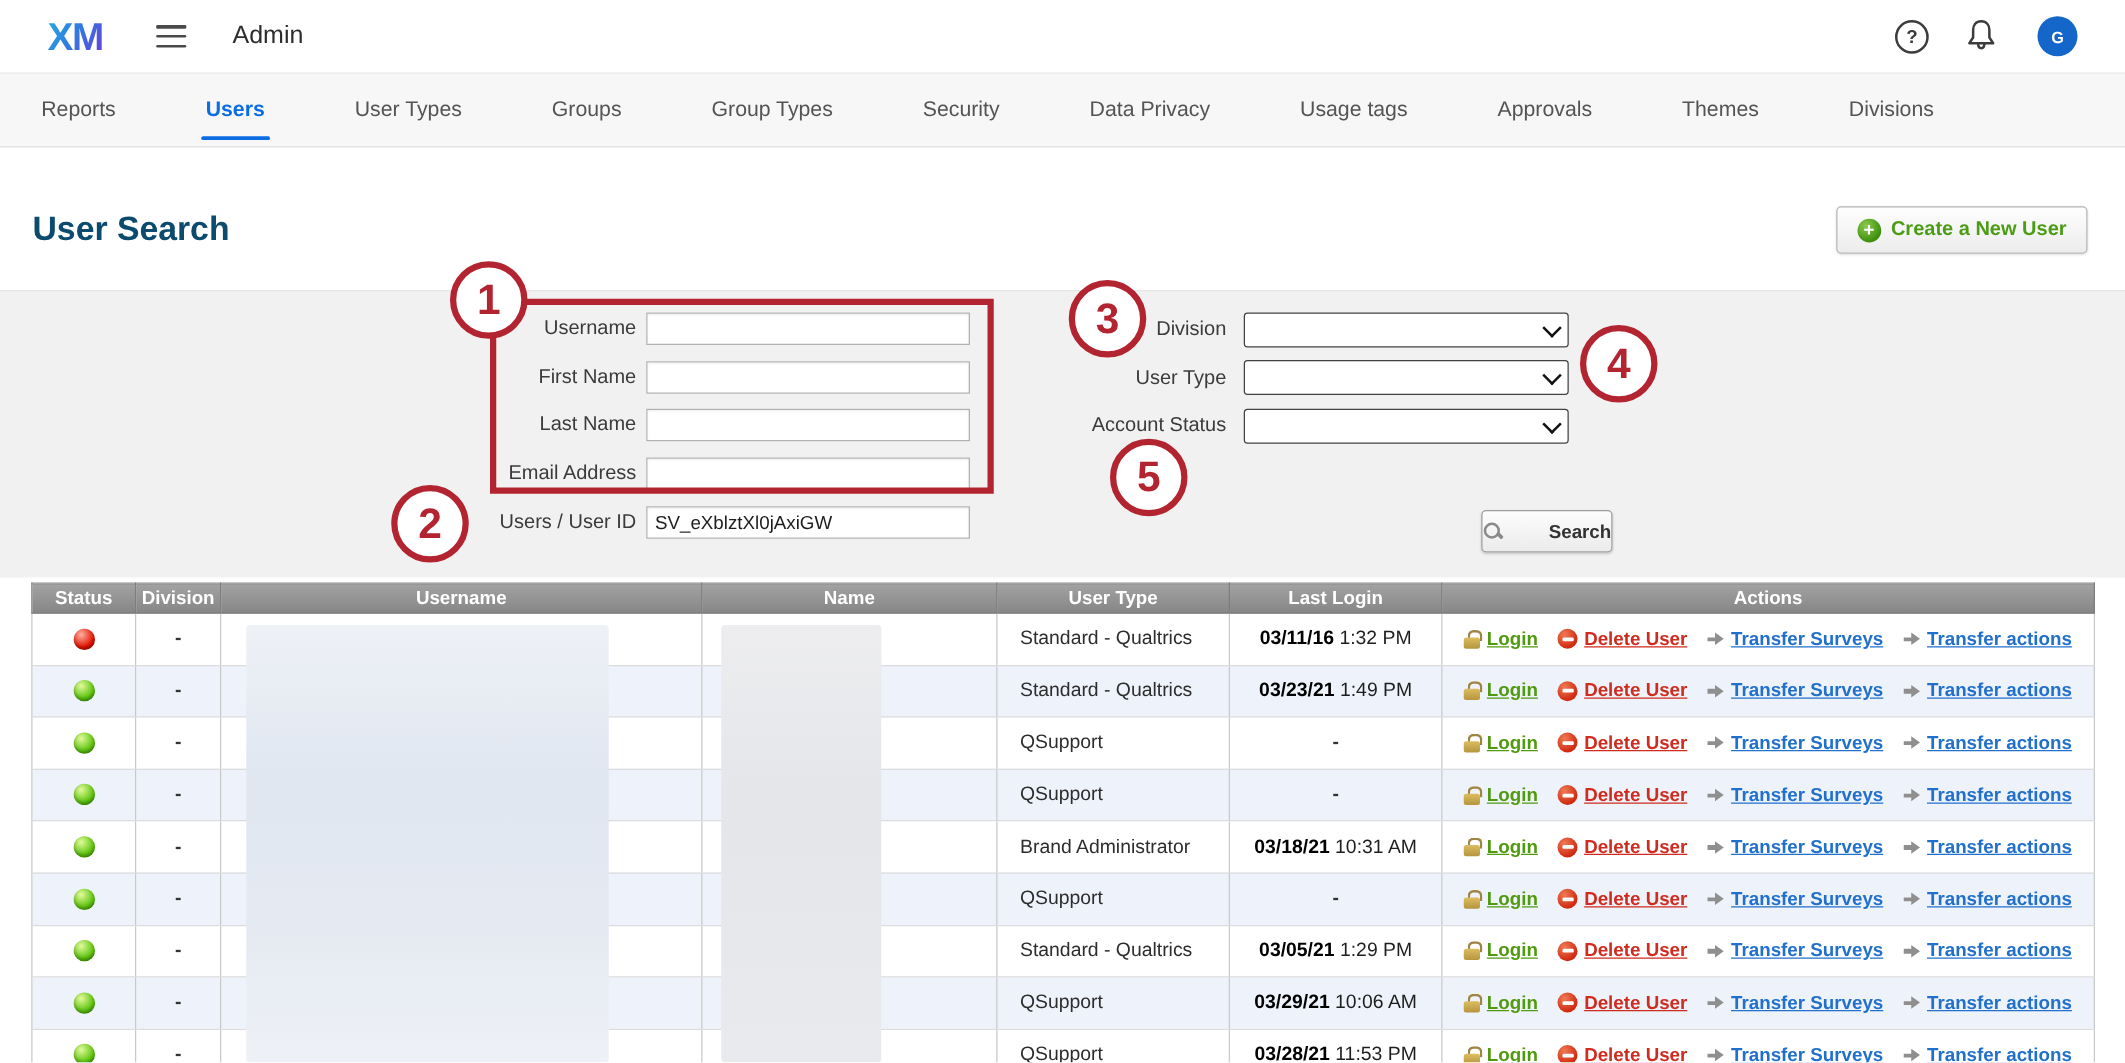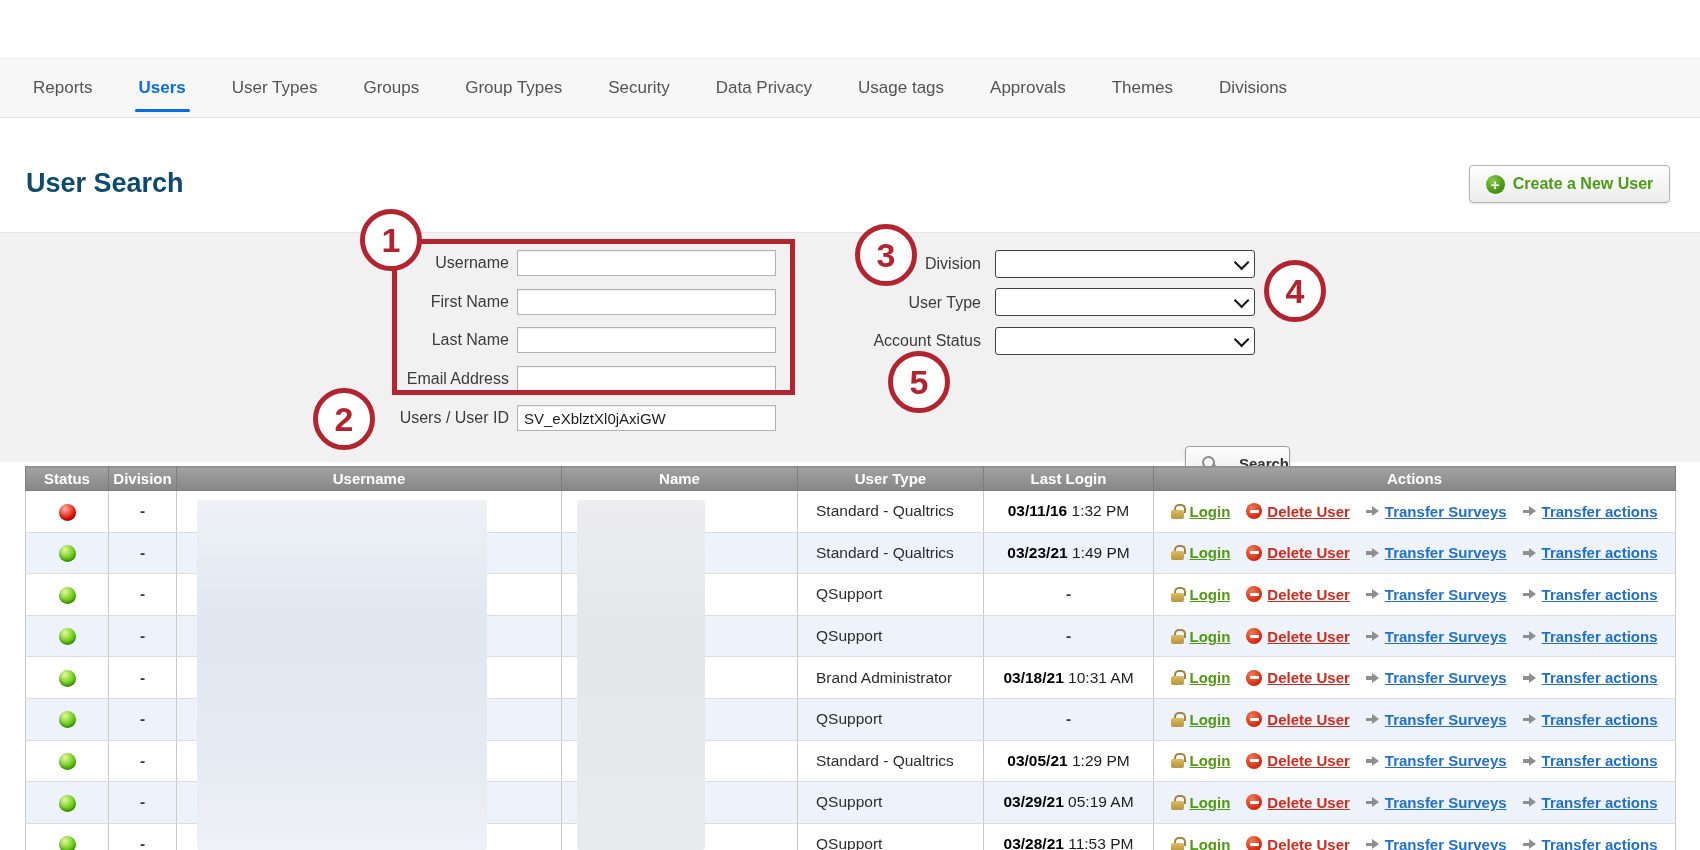--- a/index.html
+++ b/index.html
@@ -17,21 +17,21 @@
   .topbar-title { position:absolute; left:186px; top:17px; font-size:20px; color:#2d2d2d; }
   .help-ic { position:absolute; left:1516px; top:16px; width:27px; height:27px; border:2px solid #3c3c3c; border-radius:50%;
              display:flex; align-items:center; justify-content:center; font-size:15px; font-weight:700; color:#3c3c3c; cursor:pointer; }
   .bell-ic { position:absolute; left:1572px; top:14px; cursor:pointer; }
   .avatar { position:absolute; left:1630px; top:13px; width:32px; height:32px; border-radius:50%; background:#1467c8;
             color:#fff; font-size:13px; font-weight:700; display:flex; align-items:center; justify-content:center; cursor:pointer; }
 
   
   .navbar { position:absolute; left:0; top:58px; width:1700px; height:60px; background:#f7f7f7;
             border-top:1px solid #ececec; border-bottom:1px solid #e0e0e0;
-            display:flex; align-items:center; gap:46px; padding:0 0 0 33px; white-space:nowrap; overflow:hidden; }
+            display:flex; align-items:center; gap:72px; padding:0 0 0 33px; white-space:nowrap; overflow:hidden; }
   .tab { font-size:17px; color:#545454; cursor:pointer; position:relative; height:100%; display:flex; align-items:center; flex:0 0 auto; }
   .tab.active { color:#0b6ce4; font-weight:700; }
   .tab.active::after { content:""; position:absolute; left:-4px; right:-4px; bottom:5px; height:3px; background:#0b6ce4; border-radius:2px; }
 
   
   .page-title { position:absolute; left:26px; top:168px; font-size:27px; font-weight:700; color:#0c4a6e; }
   .create-btn { position:absolute; left:1469px; top:165px; width:201px; height:38px; border:1px solid #b3b3b3; border-radius:4px;
                 background:linear-gradient(#fefefe,#ececec); box-shadow:0 1px 2px rgba(0,0,0,.12);
                 display:flex; align-items:center; justify-content:center; gap:8px; cursor:pointer; }
   .create-btn .plus { width:19px; height:19px; border-radius:50%; background:radial-gradient(circle at 35% 30%,#8cc94e,#3f8f0e 70%);
@@ -50,21 +50,21 @@
   
   .rlab-0{left:781px;top:255px} .rlab-1{left:781px;top:294px} .rlab-2{left:781px;top:332px}
   .rlab-0,.rlab-1,.rlab-2{position:absolute;width:200px;text-align:right;font-size:16px;color:#3b3b3b;}
   .select { position:absolute; width:260px; height:28px; background:#fff; border:1.5px solid #424242; border-radius:3px;
             display:flex; align-items:center; justify-content:flex-end; padding-right:9px; cursor:pointer; }
   .sel-0{left:995px;top:250px} .sel-1{left:995px;top:288px} .sel-2{left:995px;top:327px}
   .chev { width:11px; height:11px; border-right:2.6px solid #111; border-bottom:2.6px solid #111; transform:rotate(45deg) translateY(-3px); }
 
   .search-btn { position:absolute; left:1185px; top:408px; width:105px; height:34px; border:1px solid #9e9e9e; border-radius:4px;
                 background:linear-gradient(#fdfdfd,#ebebeb); box-shadow:0 1px 2px rgba(0,0,0,.18);
-                display:flex; align-items:center; justify-content:flex-end; gap:22px; cursor:pointer;margin-top:38px; }
+                display:flex; align-items:center; justify-content:space-between; gap:22px; cursor:pointer; }
   .search-btn .lbl { font-size:15px; font-weight:700; color:#333; }
   .mag { position:relative; width:16px; height:16px; }
   .mag::before { content:""; position:absolute; left:1px; top:1px; width:9px; height:9px; border:2px solid #8a8a8a; border-radius:50%; }
   .mag::after { content:""; position:absolute; left:11px; top:10px; width:6px; height:2.6px; background:#8a8a8a; transform:rotate(45deg); border-radius:1px; }
 
   
   .red-box { position:absolute; left:392px; top:239px; width:403px; height:156px; border:5px solid #b32431; z-index:5; pointer-events:none; }
   .ann { position:absolute; width:62px; height:62px; border:5px solid #b32431; border-radius:50%; background:#fff;
          display:flex; align-items:center; justify-content:center; font-size:34px; font-weight:700; color:#b32431; z-index:6; }
   .ann-1{left:360px;top:209px} .ann-2{left:313px;top:388px} .ann-3{left:855px;top:224px} .ann-4{left:1264px;top:260px} .ann-5{left:888px;top:351px}
@@ -113,20 +113,37 @@
   .redact.name { left:577px; top:500px; width:128px; height:350px;
       background:linear-gradient(180deg,#ededef 0%,#e4e6ea 40%,#e9eaee 100%); }
 
   .bell-svg { display:block; }
 </style>
 </head>
 <body>
 
 <div id="stage">
 
+  <div class="topbar">
+    <div class="xm-logo">XM</div>
+    <div class="hamburger">
+        <span></span>
+        <span></span>
+        <span></span>
+      </div>
+    <div class="topbar-title">Admin</div>
+    <div class="help-ic">?</div>
+    <div class="bell-ic">
+      <svg class="bell-svg" width="26" height="28" viewBox="0 0 26 28">
+        <path d="M13 3 C8.5 3 6.5 6.5 6.5 10 L6.5 16 L3.5 20.5 L22.5 20.5 L19.5 16 L19.5 10 C19.5 6.5 17.5 3 13 3 Z" fill="none" stroke="#3c3c3c" stroke-width="2" stroke-linejoin="round"></path>
+        <path d="M10.5 21 C10.5 23 11.5 24.5 13 24.5 C14.5 24.5 15.5 23 15.5 21" fill="none" stroke="#3c3c3c" stroke-width="2"></path>
+      </svg>
+    </div>
+    <div class="avatar">G</div>
+  </div>
 
   <div class="navbar">
       <div class="tab">Reports</div>
       <div class="tab active">Users</div>
       <div class="tab">User Types</div>
       <div class="tab">Groups</div>
       <div class="tab">Group Types</div>
       <div class="tab">Security</div>
       <div class="tab">Data Privacy</div>
       <div class="tab">Usage tags</div>
@@ -397,21 +414,21 @@
                 </a>
               </div>
             </td>
           </tr>
           <tr class="alt">
             <td class="c-center"><span class="ball green"></span></td>
             <td class="c-center"><span class="dash">-</span></td>
             <td></td>
             <td></td>
             <td class="c-type-cell">QSupport</td>
-            <td class="c-center"><span class="dt">03/29/21</span> <span class="tm">05:19 AM</span></td>
+            <td class="c-center"><span class="dt">03/29/21</span> <span class="tm">10:06 AM</span></td>
             <td class="actions-cell">
               <div class="act-wrap">
                 <a class="alink login">
                   <span class="lock"></span>
                   <span class="txt">Login</span>
                 </a>
                 <a class="alink delete">
                   <span class="delico"></span>
                   <span class="txt">Delete User</span>
                 </a>

